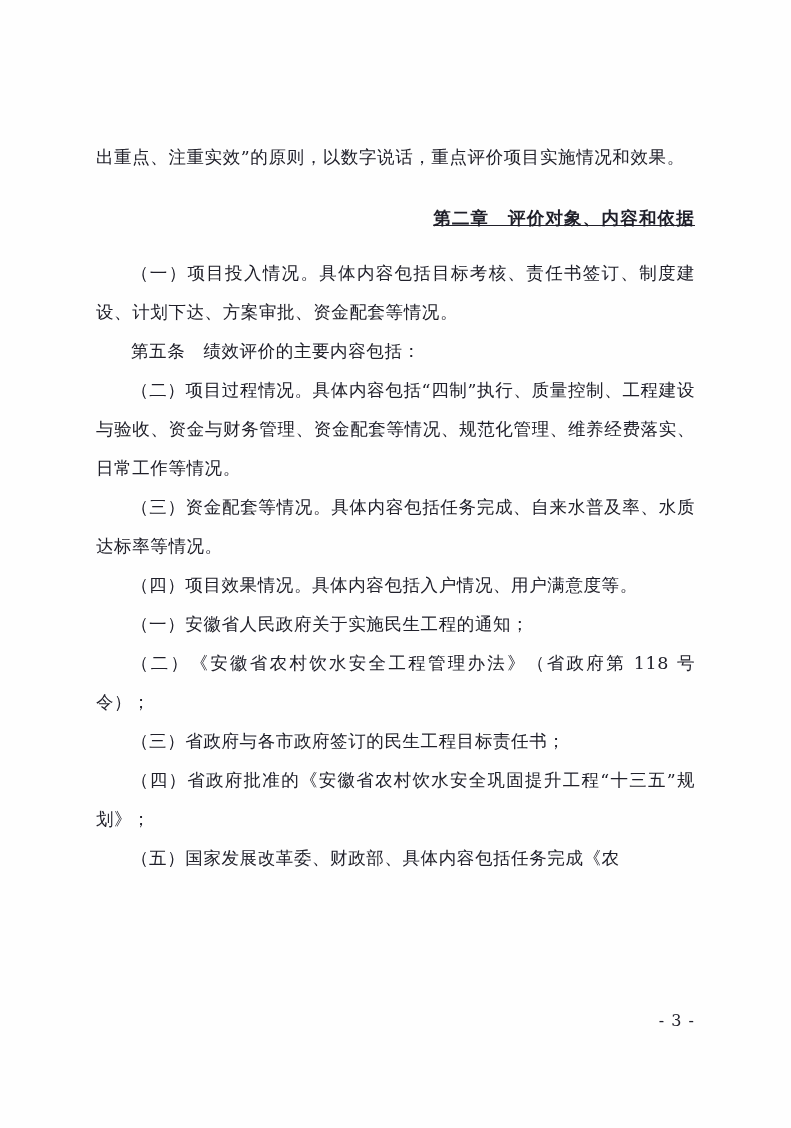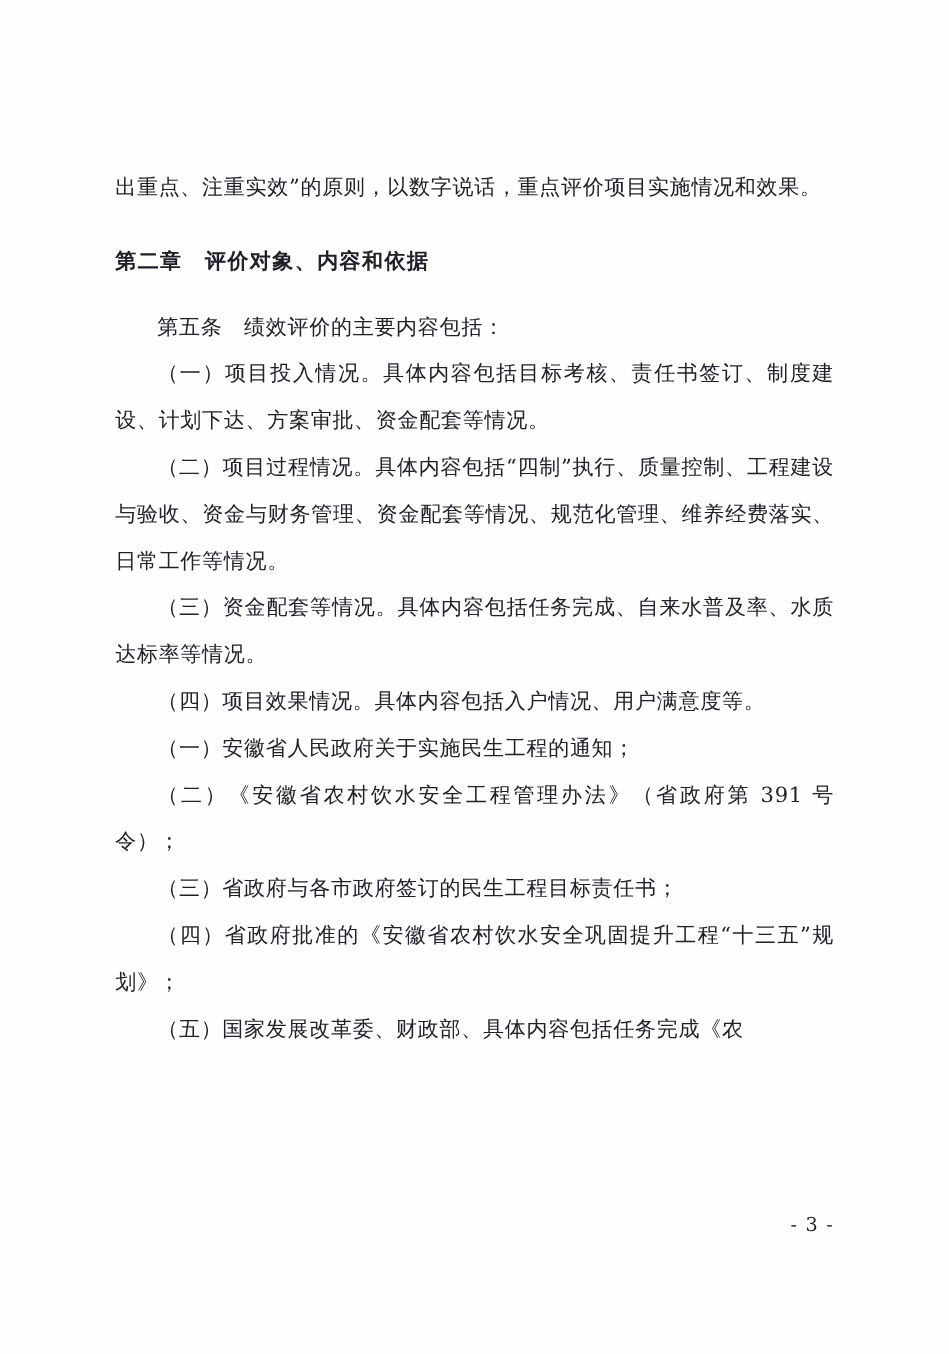--- a/index.html
+++ b/index.html
@@ -31,23 +31,24 @@
   .para {
     margin: 0;
     text-align: justify;
     text-justify: inter-ideograph;
   }
   .indent {
     text-indent: 2em;
   }
   .heading {
     margin: 0;
-    text-align: left;
+    text-align: right;
     font-weight: 600;
     letter-spacing: 1.2px;
+    text-decoration: underline;
   }
   .gap-heading-top {
     height: 22px;
   }
   .gap-heading-bottom {
     height: 16px;
   }
   .page-number {
     position: absolute;
     right: 96px;
@@ -62,27 +63,27 @@
 
 <div class="page">
   <div class="doc-body">
 
     <p class="para">出重点、注重实效”的原则，以数字说话，重点评价项目实施情况和效果。</p>
 
     <div class="gap-heading-top"></div>
     <p class="heading">第二章　评价对象、内容和依据</p>
     <div class="gap-heading-bottom"></div>
 
+    <p class="para indent">（一）项目投入情况。具体内容包括目标考核、责任书签订、制度建设、计划下达、方案审批、资金配套等情况。</p>
     <p class="para indent">第五条　绩效评价的主要内容包括：</p>
-    <p class="para indent">（一）项目投入情况。具体内容包括目标考核、责任书签订、制度建设、计划下达、方案审批、资金配套等情况。</p>
     <p class="para indent">（二）项目过程情况。具体内容包括“四制”执行、质量控制、工程建设与验收、资金与财务管理、资金配套等情况、规范化管理、维养经费落实、日常工作等情况。</p>
     <p class="para indent">（三）资金配套等情况。具体内容包括任务完成、自来水普及率、水质达标率等情况。</p>
     <p class="para indent">（四）项目效果情况。具体内容包括入户情况、用户满意度等。</p>
     <p class="para indent">（一）安徽省人民政府关于实施民生工程的通知；</p>
-    <p class="para indent">（二）《安徽省农村饮水安全工程管理办法》（省政府第 391 号令）；</p>
+    <p class="para indent">（二）《安徽省农村饮水安全工程管理办法》（省政府第 118 号令）；</p>
     <p class="para indent">（三）省政府与各市政府签订的民生工程目标责任书；</p>
     <p class="para indent">（四）省政府批准的《安徽省农村饮水安全巩固提升工程“十三五”规划》；</p>
     <p class="para indent">（五）国家发展改革委、财政部、具体内容包括任务完成《农</p>
 
   </div>
 
   <div class="page-number">- 3 -</div>
 </div>
 
 </body></html>

